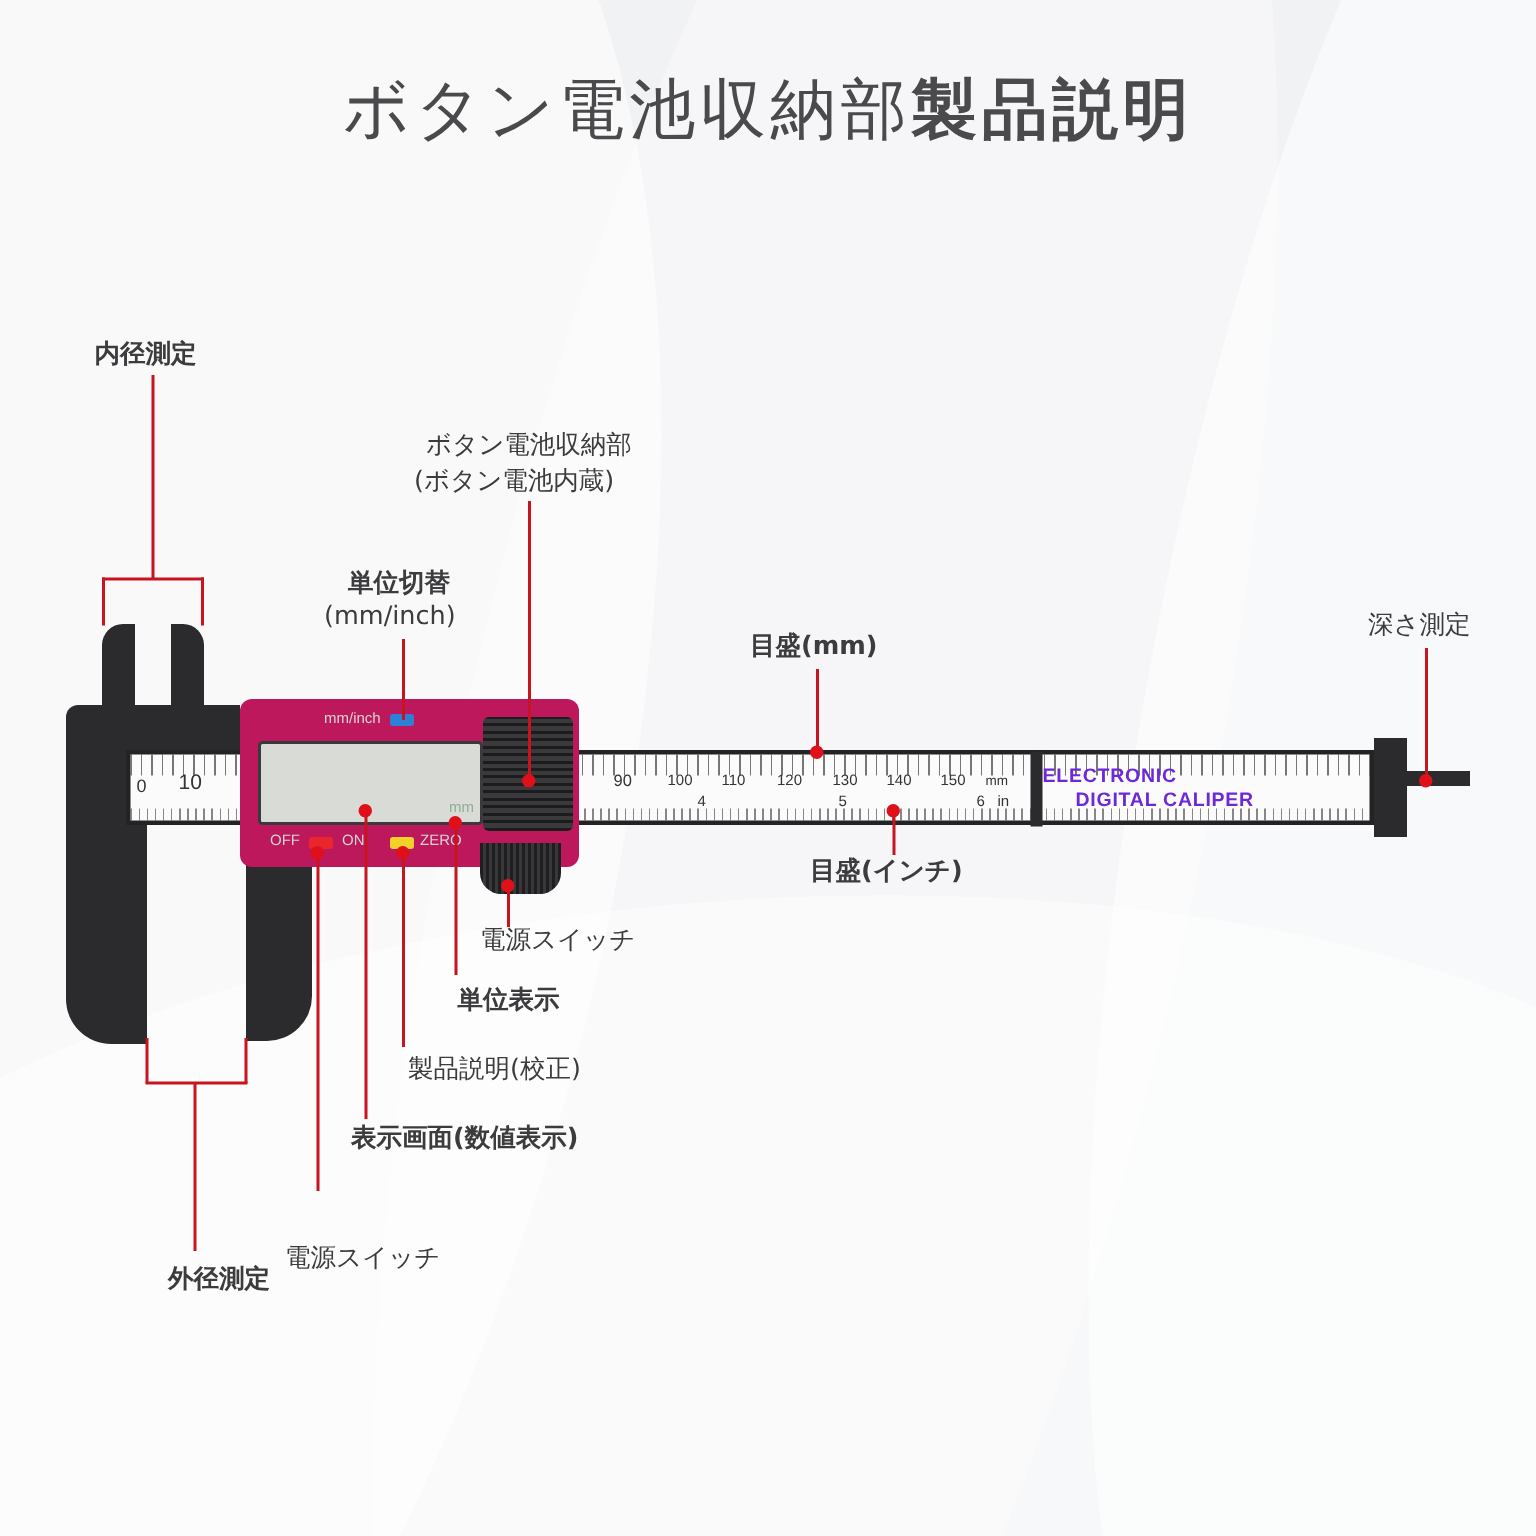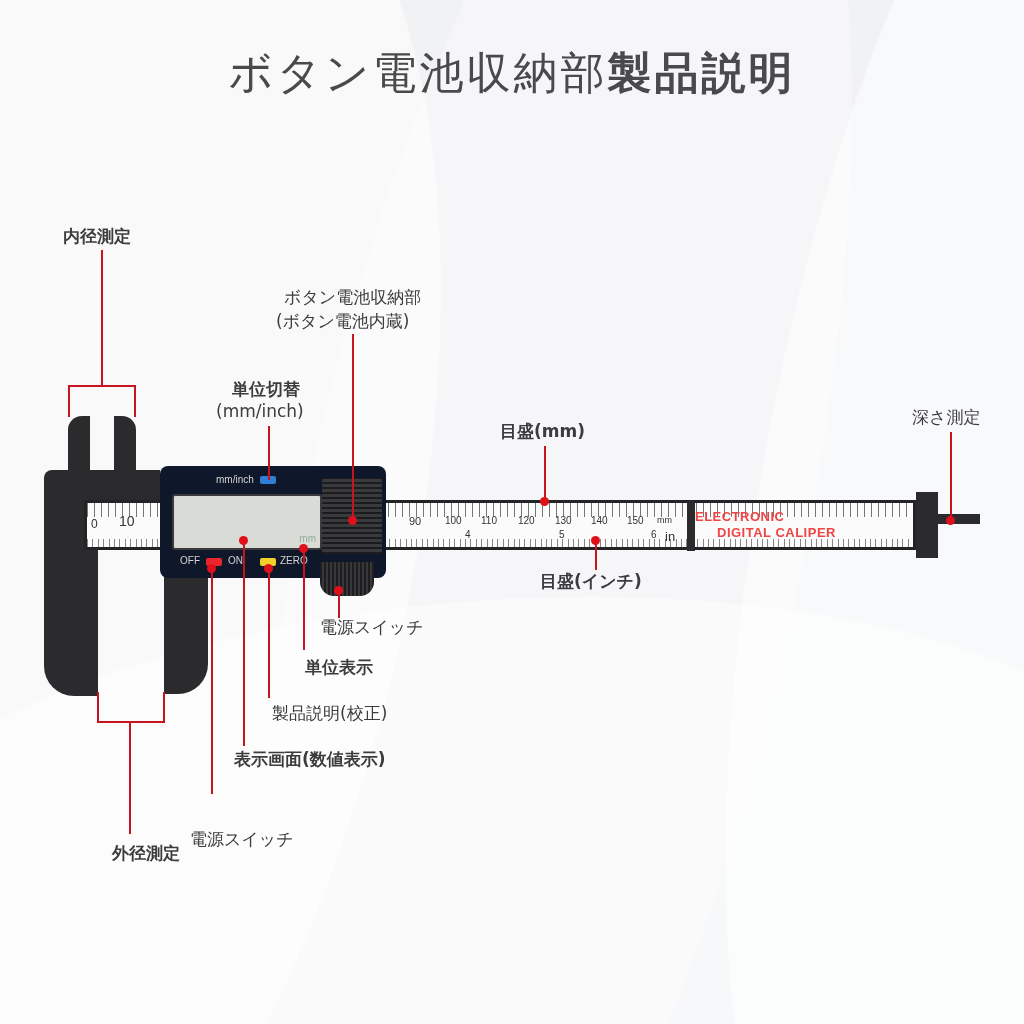--- a/index.html
+++ b/index.html
@@ -44,25 +44,25 @@
     background: repeating-linear-gradient(90deg, #555 0 1px, transparent 1px 7px);
     opacity: .8;
   }
   .ticks-bot {
     position: absolute; left: 0; right: 0; bottom: 0; height: 8px;
     background: repeating-linear-gradient(90deg, #555 0 1px, transparent 1px 5.4px);
     opacity: .7;
   }
   .brand {
     position: absolute; font-family: "Liberation Sans", sans-serif;
-    font-weight: bold; font-size: 13px; color: #ef4444; letter-spacing: .5px;
+    font-weight: bold; font-size: 13px; color: #6d28d9; letter-spacing: .5px;
   }
   .lcd-wrap {
     position: absolute; left: 160px; top: 466px; width: 226px; height: 112px;
-    background: #0f172a; border-radius: 8px;
+    background: #be185d; border-radius: 8px;
   }
   .lcd {
     position: absolute; left: 12px; top: 28px; width: 150px; height: 56px;
     background: #d9dcd6; border: 2px solid #3a3a3c; border-radius: 3px;
   }
   .lcd-value {
     position: absolute; right: 22px; top: 6px; font-family: "DejaVu Sans Mono", monospace;
     font-size: 40px; font-style: italic; color: #8b8d88; letter-spacing: -1px;
   }
   .lcd-unit {
@@ -124,21 +124,21 @@
     <span class="scale-mm" style="left:358px;top:12px;font-size:10px;">100</span>
     <span class="scale-mm" style="left:394px;top:12px;font-size:10px;">110</span>
     <span class="scale-mm" style="left:431px;top:12px;font-size:10px;">120</span>
     <span class="scale-mm" style="left:468px;top:12px;font-size:10px;text-align:center;">130</span>
     <span class="scale-mm" style="left:504px;top:12px;font-size:10px;">140</span>
     <span class="scale-mm" style="left:540px;top:12px;font-size:10px;">150</span>
     <span class="scale-mm" style="left:570px;top:12px;font-size:9px;">mm</span>
     <span class="scale-in" style="left:378px;top:26px;font-size:10px;">4</span>
     <span class="scale-in" style="left:472px;top:26px;font-size:10px;">5</span>
     <span class="scale-in" style="left:564px;top:26px;font-size:10px;">6</span>
-    <span class="scale-in" style="left:578px;top:26px;font-size:13px;">in</span>
+    <span class="scale-in" style="left:578px;top:26px;font-size:10px;">in</span>
     <div style="position:absolute;left:600px;top:-2px;width:8px;height:50px;background:#2b2b2d;"></div>
     <span class="brand" style="left:608px;top:6px;">ELECTRONIC</span>
     <span class="brand" style="left:630px;top:22px;">DIGITAL CALIPER</span>
   </div>
 
   <div class="lcd-wrap">
     <span class="lcd-top">mm/inch</span>
     <div class="btn-unit"></div>
     <div class="lcd">
       <span class="lcd-unit">mm</span>

